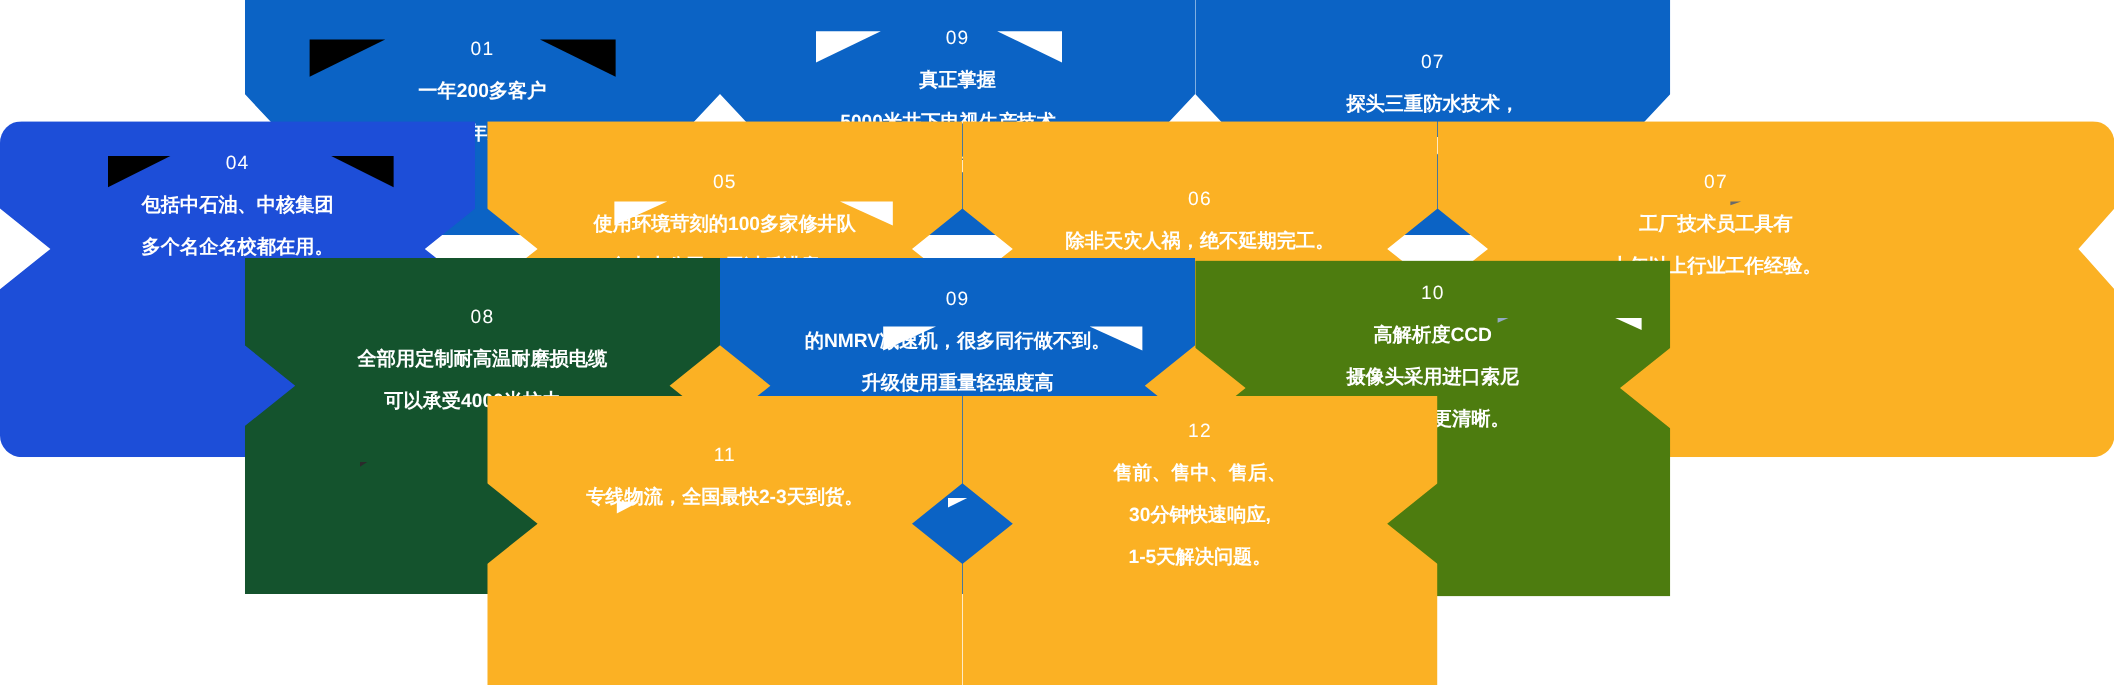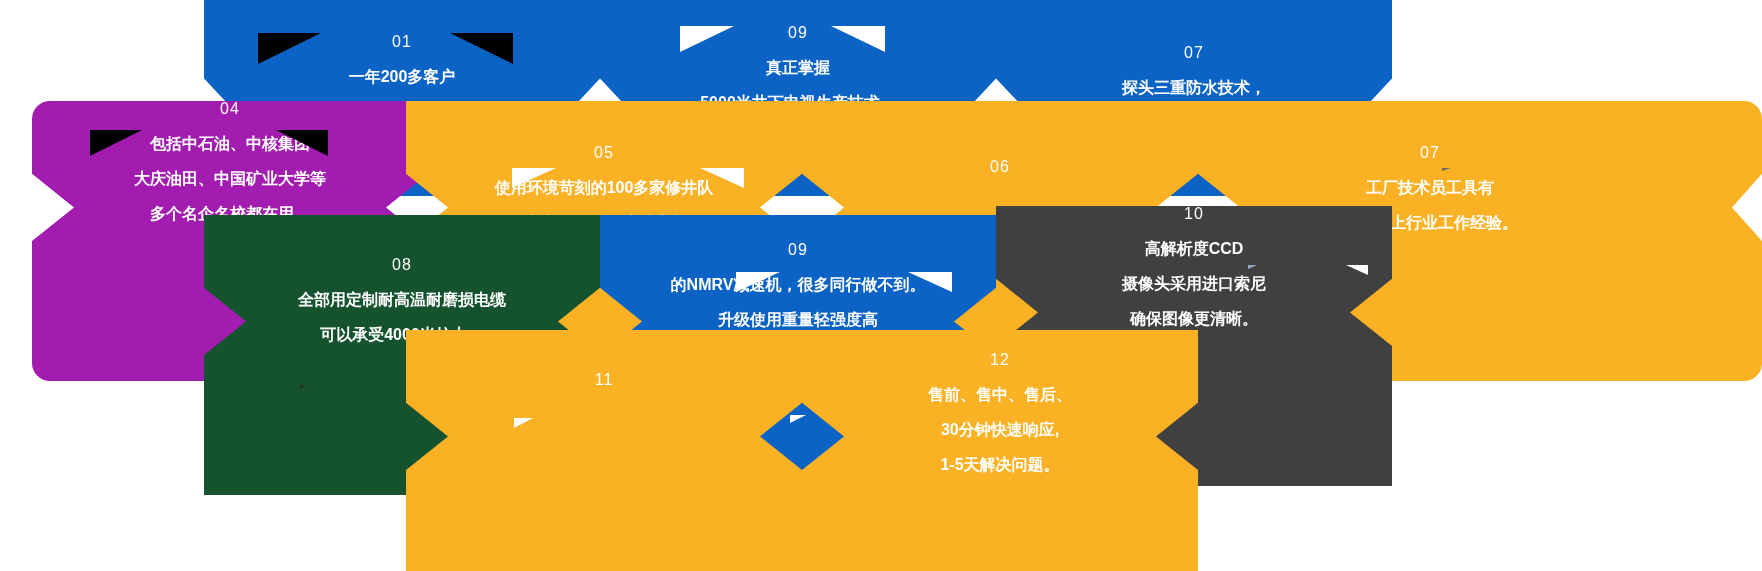--- a/index.html
+++ b/index.html
@@ -86,28 +86,27 @@
   <div class="card hex" style="left:996px;top:-84px;width:396px;height:280px;background:#0b63c5;
               clip-path:polygon(0 0,0 58%,42px 74%,0 90%,0 100%,100% 100%,100% 90%,calc(100% - 42px) 74%,100% 58%,100% 0);
               padding-top:129px;">
     <span class="num">07</span>
     <div class="lines">
       <span class="ln">探头三重防水技术，</span>
       <span class="ln">电缆破损也可正常使用。</span>
     </div>
   </div>
 
-  <div class="card hex" style="left:32px;top:101px;width:396px;height:280px;background:#a21caf;
+  <div class="card hex" style="left:0;top:101px;width:396px;height:280px;background:#1d4ed8;
               clip-path:polygon(0 0,0 26%,42px 38%,0 50%,0 100%,100% 100%,100% 50%,calc(100% - 42px) 38%,100% 26%,100% 0);
               border-top-left-radius:18px;border-bottom-left-radius:18px;
-              ">
+              padding-top:28px;">
     <span class="num">04</span>
     <div class="lines">
       <span class="ln">包括中石油、中核集团</span>
-      <span class="ln">大庆油田、中国矿业大学等</span>
       <span class="ln">多个名企名校都在用。</span>
     </div>
   </div>
   <div class="deco" style="left:90px;top:130px;border-left:52px solid #000;border-bottom:26px solid transparent;"></div>
   <div class="deco" style="left:276px;top:130px;border-right:52px solid #000;border-bottom:26px solid transparent;"></div>
 
   <div class="card hex" style="left:406px;top:101px;width:396px;height:280px;background:#fbb124;
               clip-path:polygon(0 0,0 26%,42px 38%,0 50%,0 100%,100% 100%,100% 50%,calc(100% - 42px) 38%,100% 26%,100% 0);
               padding-top:44px;">
     <span class="num">05</span>
@@ -116,20 +115,23 @@
       <span class="ln">自来水公司，用过后满意。</span>
     </div>
   </div>
   <div class="deco" style="left:512px;top:168px;border-left:44px solid #fff;border-bottom:20px solid transparent;"></div>
   <div class="deco" style="left:700px;top:168px;border-right:44px solid #fff;border-bottom:20px solid transparent;"></div>
 
   <div class="card hex" style="left:802px;top:101px;width:396px;height:280px;background:#fbb124;
               clip-path:polygon(0 0,0 26%,42px 38%,0 50%,0 100%,100% 100%,100% 50%,calc(100% - 42px) 38%,100% 26%,100% 0);
               padding-top:58px;">
     <span class="num">06</span>
+    <div class="lines">
+      <span class="ln">除非天灾人祸，绝不延期完工。</span>
+    </div>
   </div>
 
   <div class="card hex" style="left:1198px;top:101px;width:564px;height:280px;background:#fbb124;
               clip-path:polygon(0 0,0 26%,42px 38%,0 50%,0 100%,100% 100%,100% 50%,calc(100% - 30px) 38%,100% 26%,100% 0);
               border-top-right-radius:18px;border-bottom-right-radius:18px;
               padding-top:44px;padding-right:100px;text-align:center;">
     <span class="num">07</span>
     <div class="lines">
       <span class="ln">工厂技术员工具有</span>
       <span class="ln">十年以上行业工作经验。</span>
@@ -153,37 +155,40 @@
               padding-top:27px;">
     <span class="num">09</span>
     <div class="lines">
       <span class="ln">的NMRV减速机，很多同行做不到。</span>
       <span class="ln">升级使用重量轻强度高</span>
     </div>
   </div>
   <div class="deco" style="left:736px;top:272px;border-left:44px solid #fff;border-bottom:20px solid transparent;"></div>
   <div class="deco" style="left:908px;top:272px;border-right:44px solid #fff;border-bottom:20px solid transparent;"></div>
 
-  <div class="card hex" style="left:996px;top:206px;width:396px;height:280px;background:#404040;
-              clip-path:polygon(0 0,0 26%,42px 38%,0 50%,0 100%,100% 100%,100% 50%,calc(100% - 42px) 38%,100% 26%,100% 0);
-              ">
+  <div class="card hex" style="left:996px;top:217px;width:396px;height:280px;background:#4d7c0f;
+              clip-path:polygon(0 0,0 26%,42px 38%,0 50%,0 100%,100% 100%,100% 50%,calc(100% - 42px) 38%,100% 26%,100% 0);
+              padding-top:20px;">
     <span class="num">10</span>
     <div class="lines">
       <span class="ln">高解析度CCD</span>
       <span class="ln">摄像头采用进口索尼</span>
       <span class="ln">确保图像更清晰。</span>
     </div>
   </div>
   <div class="deco" style="left:1248px;top:265px;border-left:9px solid #93a9c4;border-bottom:4px solid transparent;"></div>
   <div class="deco" style="left:1346px;top:265px;border-right:22px solid #fff;border-bottom:10px solid transparent;"></div>
 
   <div class="card hex" style="left:406px;top:330px;width:396px;height:280px;background:#fbb124;
               clip-path:polygon(0 0,0 26%,42px 38%,0 50%,0 100%,100% 100%,100% 50%,calc(100% - 42px) 38%,100% 26%,100% 0);
               padding-top:42px;">
     <span class="num">11</span>
+    <div class="lines">
+      <span class="ln">专线物流，全国最快2-3天到货。</span>
+    </div>
   </div>
   <div class="deco" style="left:514px;top:418px;border-left:19px solid #fff;border-bottom:10px solid transparent;"></div>
 
   <div class="card hex" style="left:802px;top:330px;width:396px;height:280px;background:#fbb124;
               clip-path:polygon(0 0,0 26%,42px 38%,0 50%,0 100%,100% 100%,100% 50%,calc(100% - 42px) 38%,100% 26%,100% 0);
               padding-top:22px;">
     <span class="num">12</span>
     <div class="lines">
       <span class="ln">售前、售中、售后、</span>
       <span class="ln">30分钟快速响应,</span>

